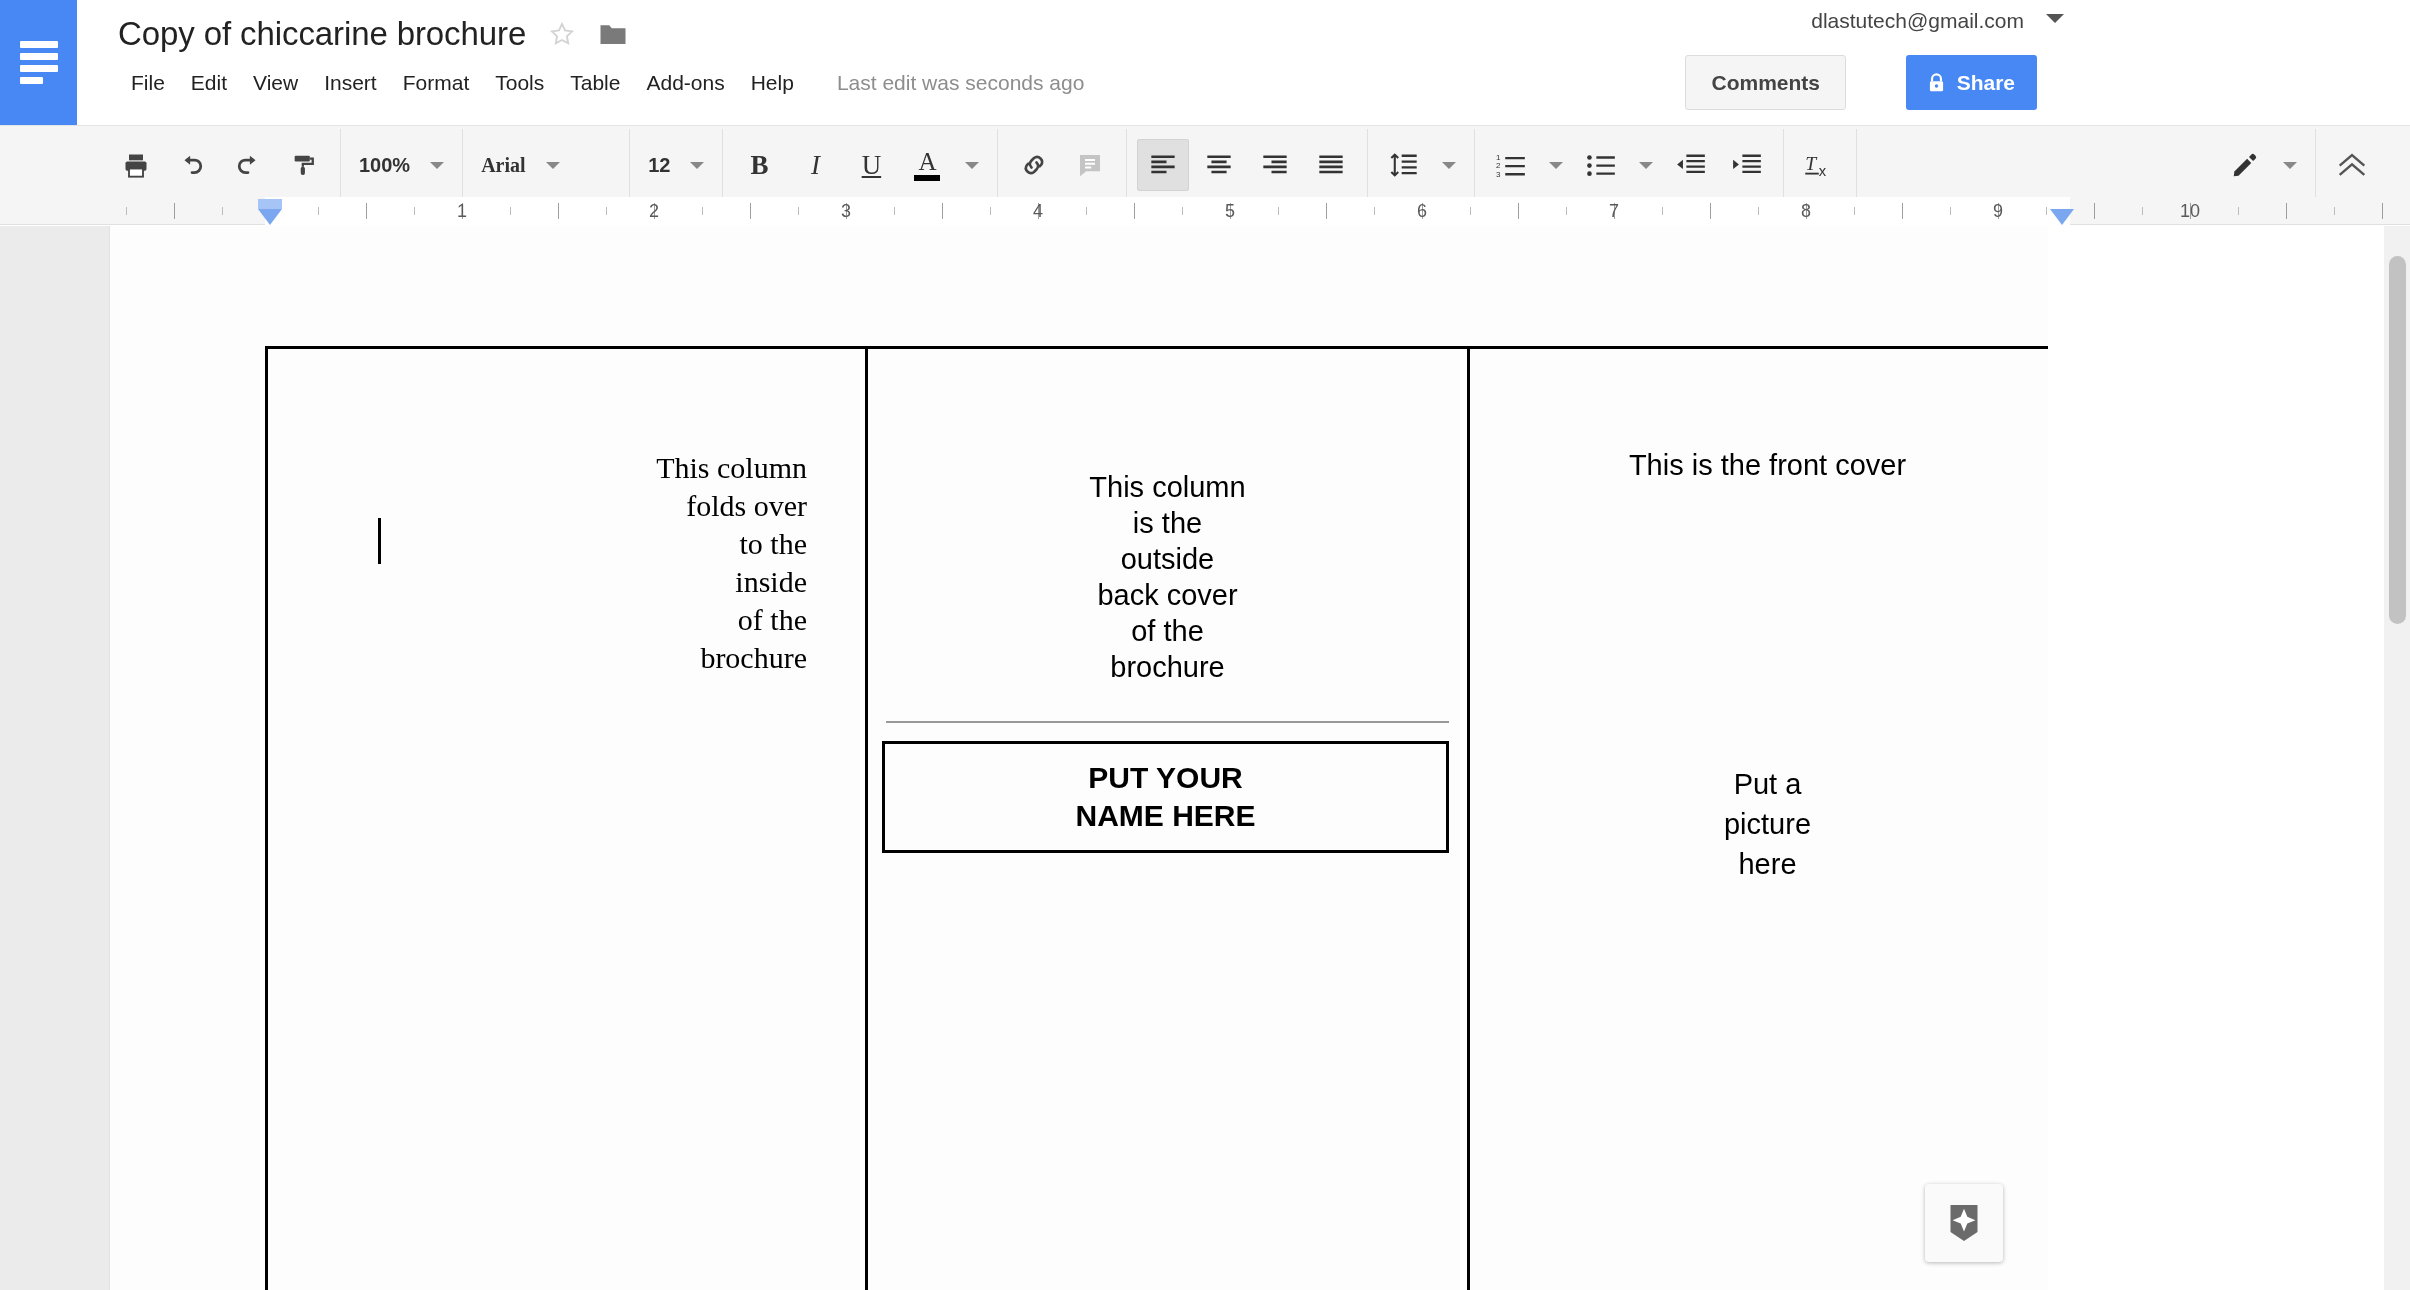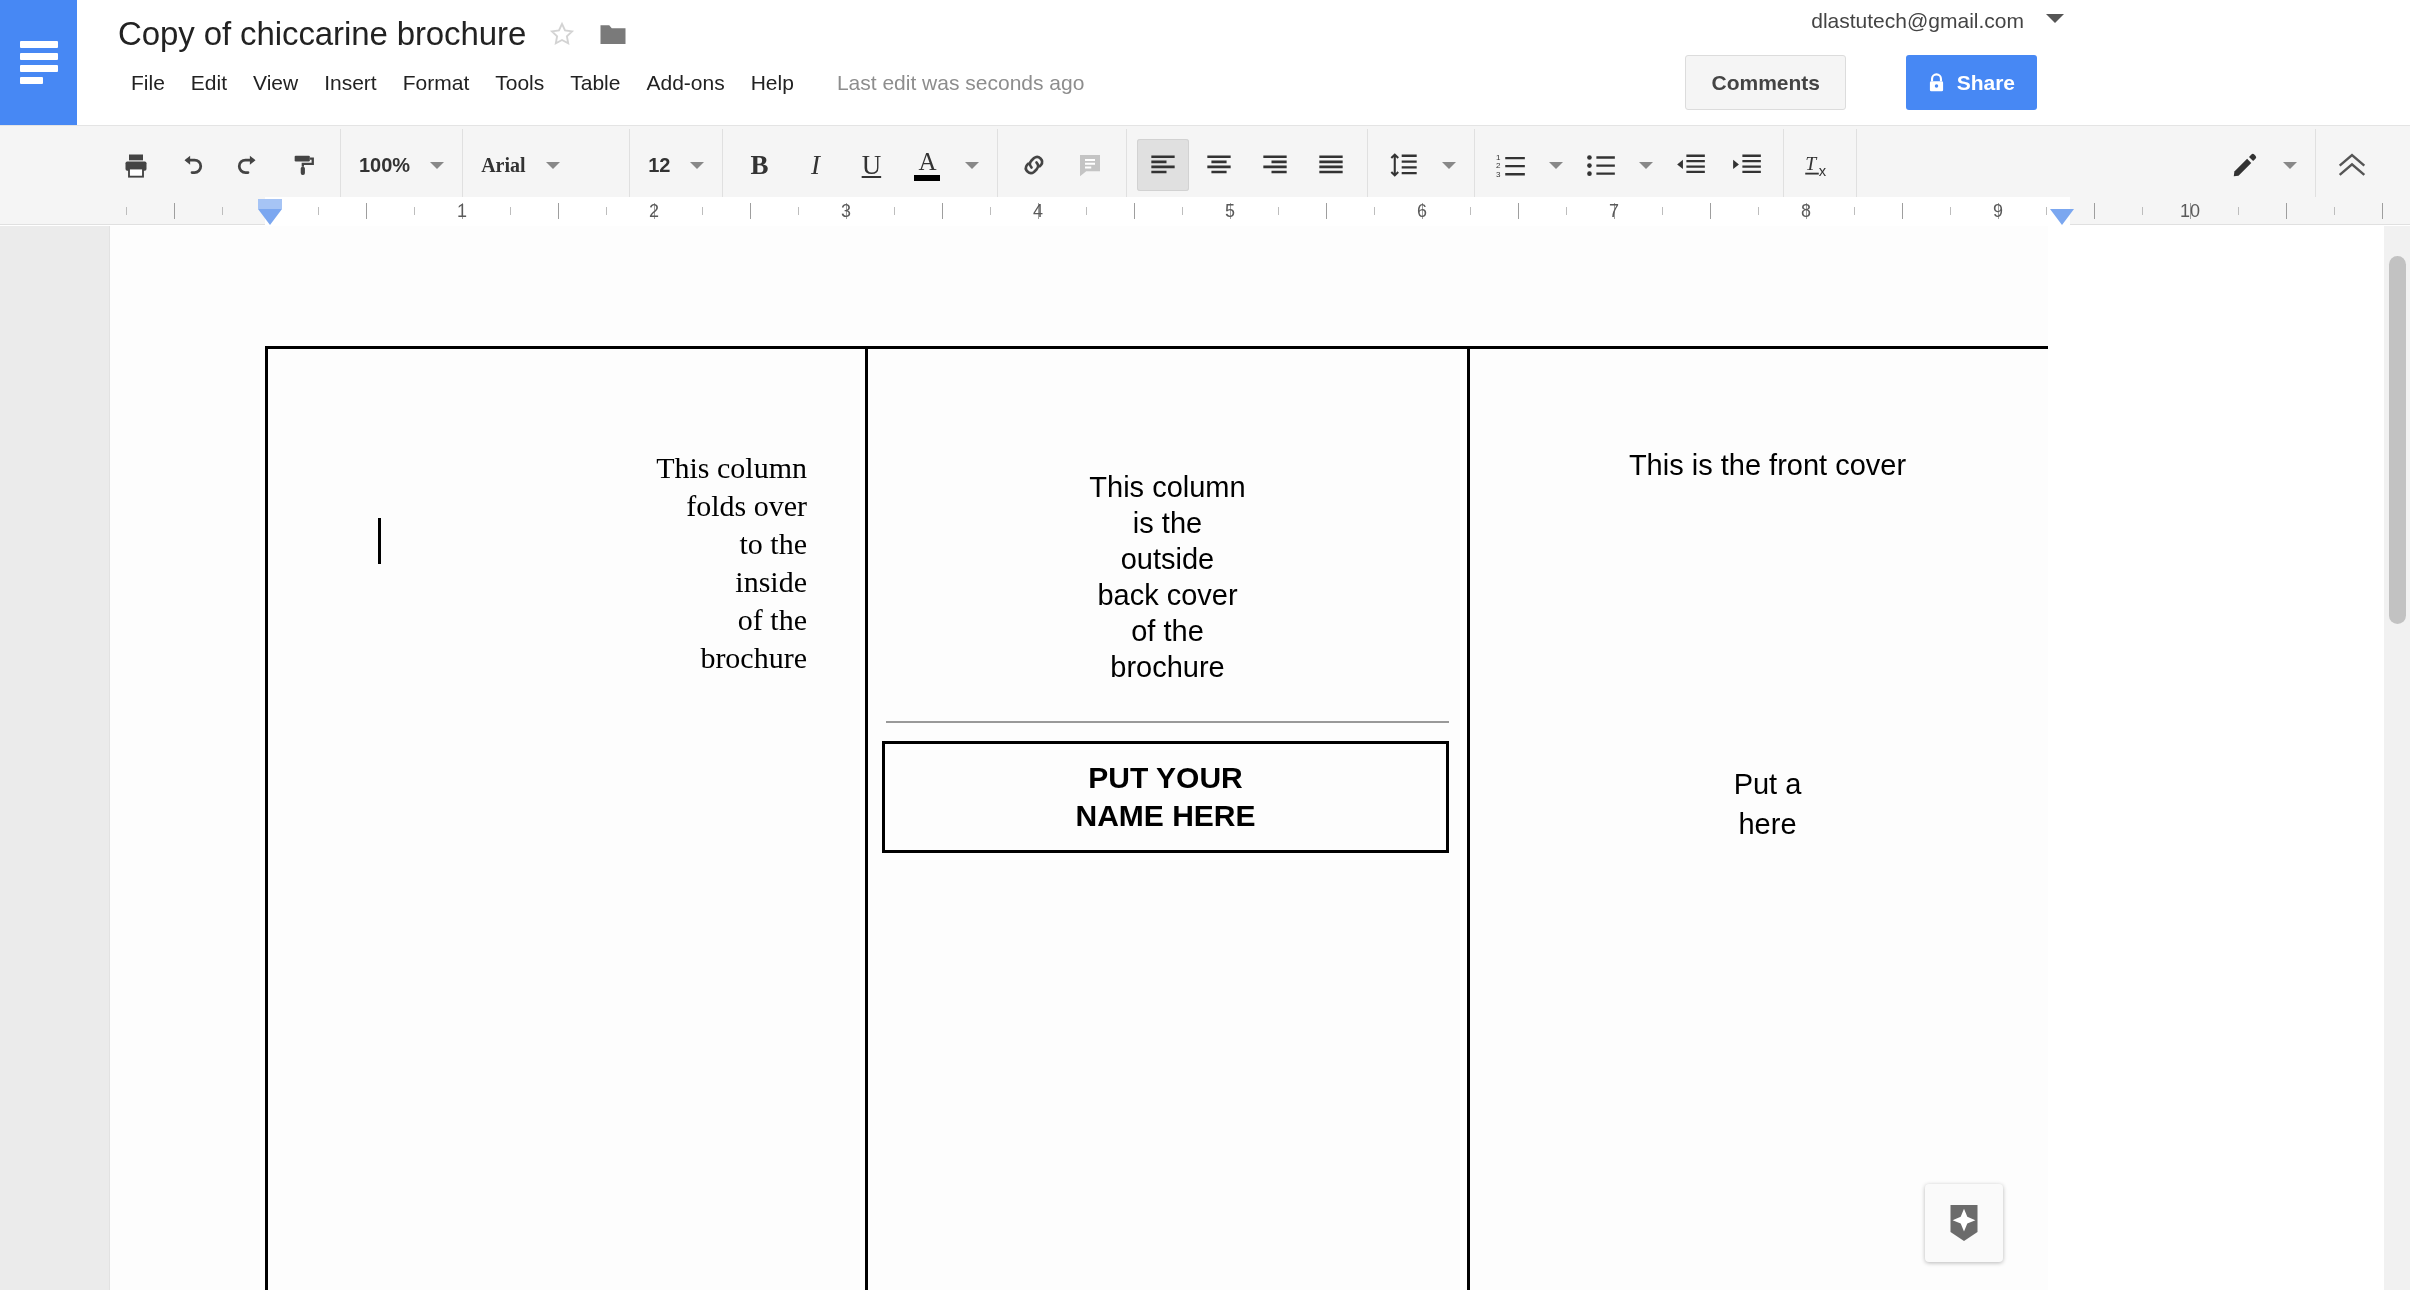--- a/index.html
+++ b/index.html
@@ -609,20 +609,21 @@
           <div class="name-box">
             <span>PUT YOUR</span>
             <span>NAME HERE</span>
           </div>
         </div>
 
         <div class="bcol c3">
           <div class="front-title">This is the front cover</div>
           <div class="picture-block">
             <span class="ln">Put a</span>
+            <span class="ln">picture</span>
             <span class="ln">here</span>
           </div>
         </div>
 
       </div>
     </div>
 
     <div class="explore-fab">
       <svg width="40" height="42" viewBox="0 0 26 28">
         <path d="M4 2h18v18l-9 6-9-6z" fill="#6b6b6b"></path>

